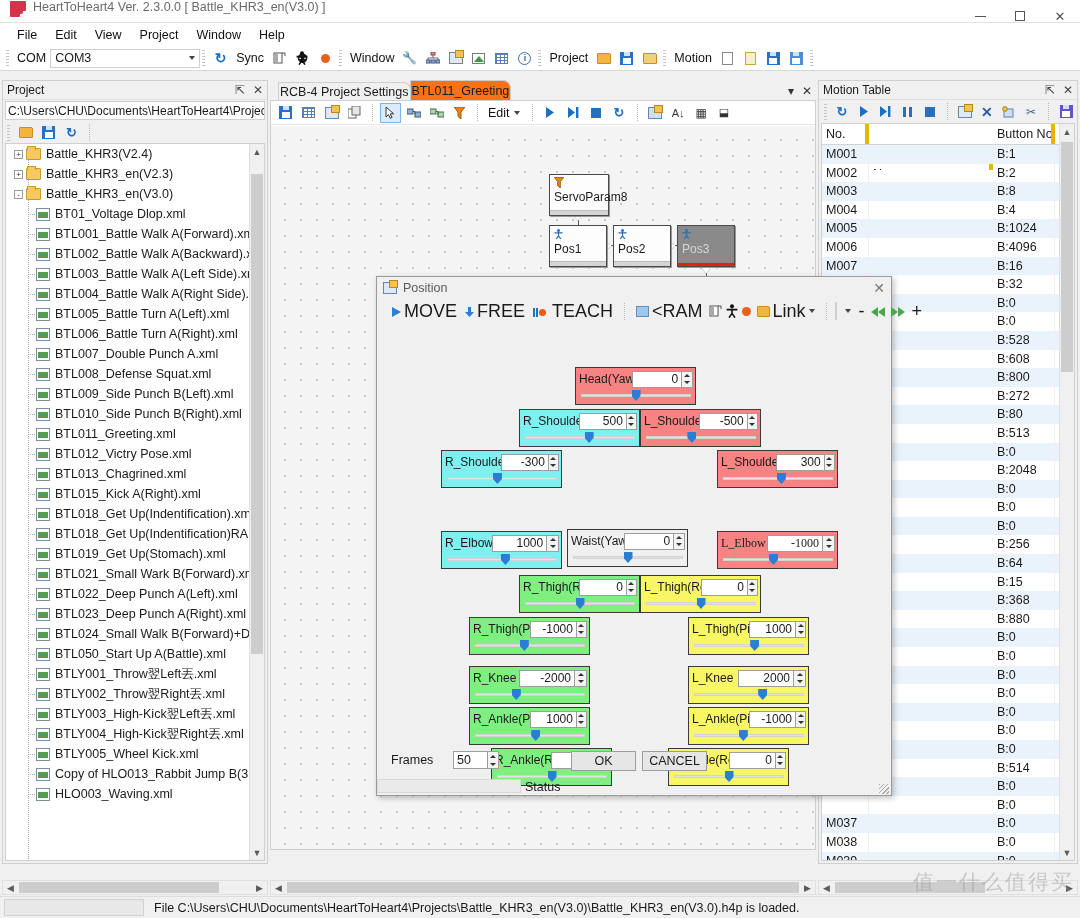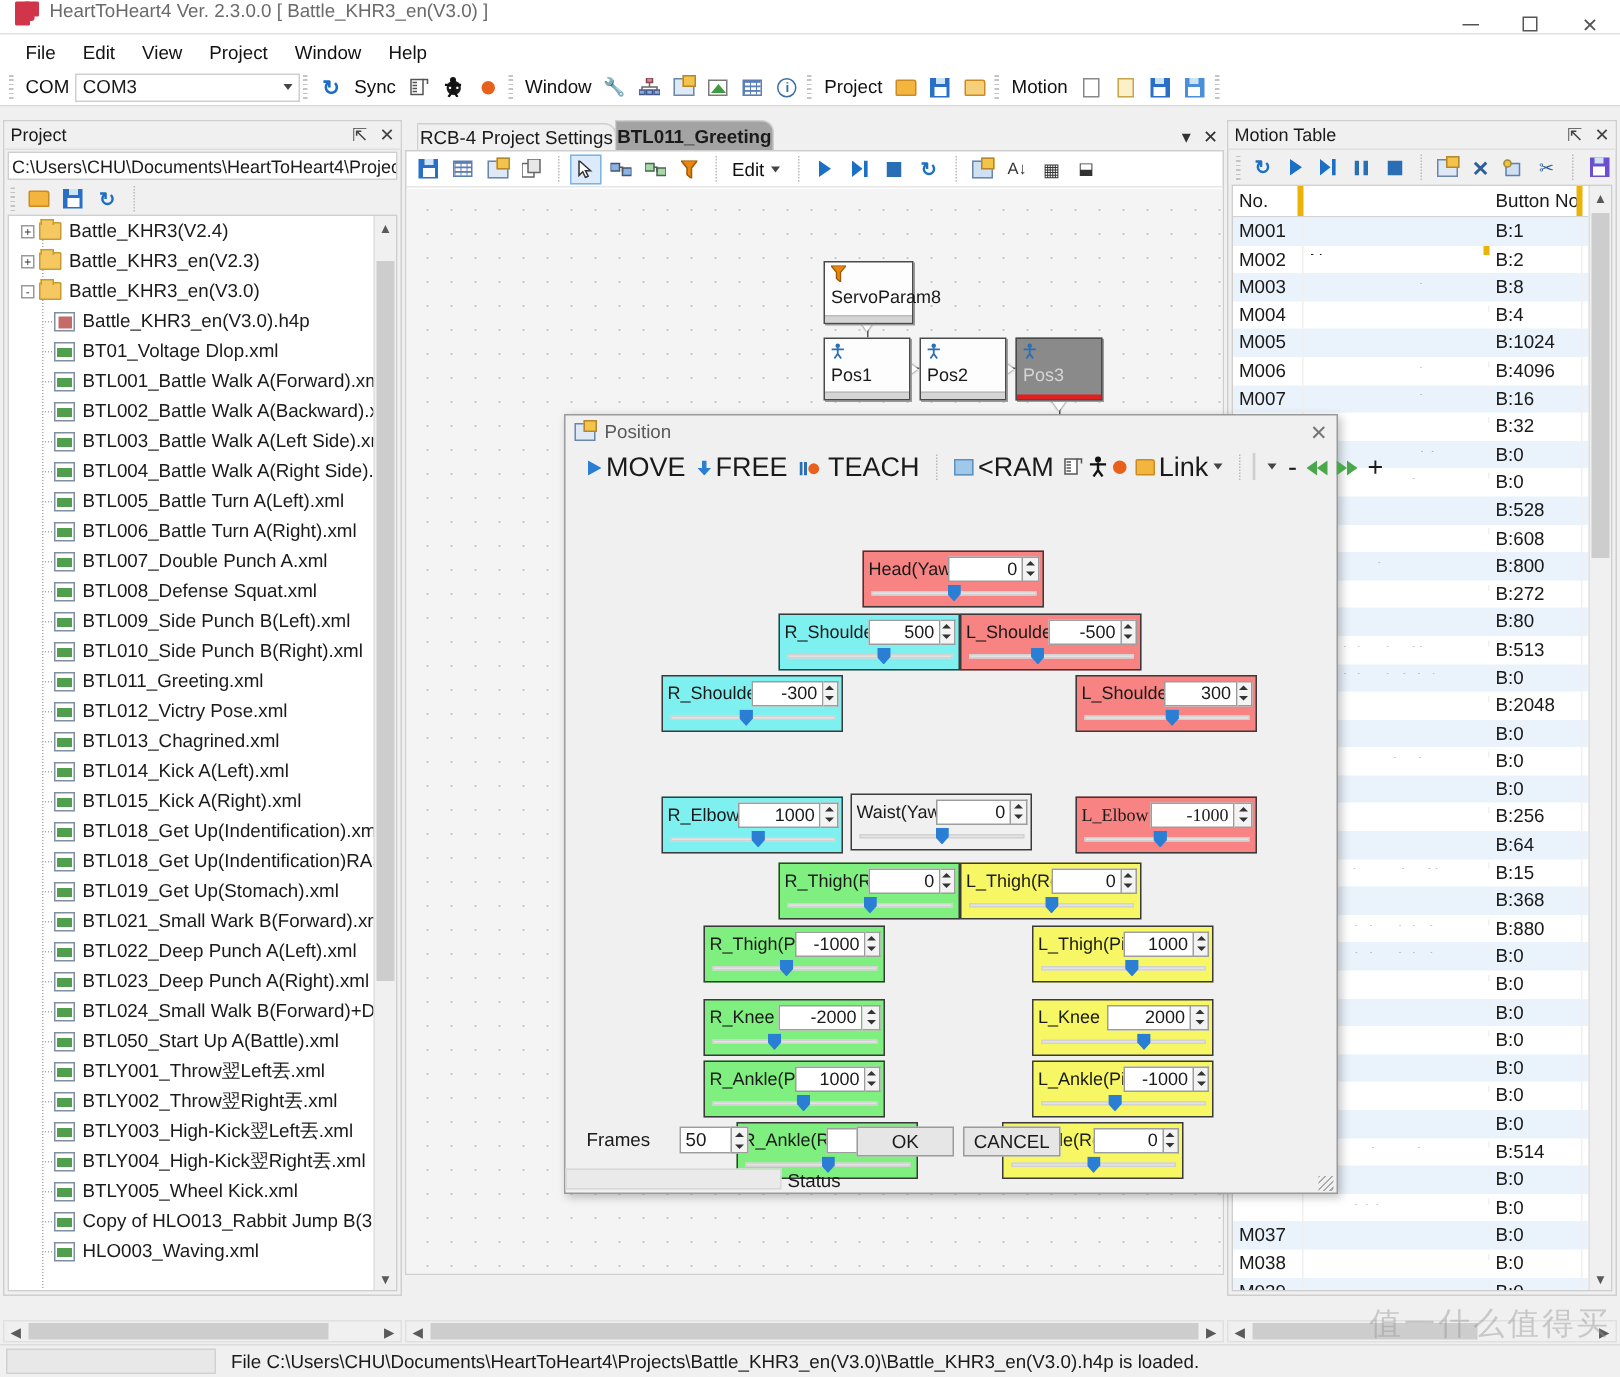--- a/index.html
+++ b/index.html
@@ -107,21 +107,21 @@
   .vscroll{position:absolute;right:0;top:0;bottom:0;width:15px;background:#f0f0f0;border-left:1px solid #e0e0e0;}
   .vscroll .up,.vscroll .dn{height:15px;display:flex;align-items:center;justify-content:center;color:#5a5a5a;font-size:9px;}
   .vscroll .thumb{position:absolute;left:1px;right:1px;background:#cdcdcd;}
 
   
   #center { position:absolute; left:270px; right:264px; top:0; bottom:16px; background:#f0f0f0;}
   #tabs { height:20px; display:flex; align-items:flex-end; position:relative; padding-left:8px;}
   .tab { height:18px; padding:0 1px; font-size:12.5px; display:flex; align-items:center;
          background:#f0f0f0; border:1px solid #cfcfcf; border-bottom:none;
          border-radius:0 8px 0 0; margin-right:-1px; color:#1a1a1a;}
-  .tab.active{ background:#a3a3a3; font-weight:bold; height:20px; z-index:2;}
+  .tab.active{ background:#f97316; font-weight:normal; height:20px; z-index:2;}
   #tabs .right{position:absolute;right:4px;bottom:2px;display:flex;gap:8px;align-items:center;color:#333;}
   #editArea { position:absolute; left:0; right:0; top:20px; bottom:14px; background:#fff; border:1px solid #cfcfcf;}
   #editToolbar { height:24px; display:flex; align-items:center; padding-left:3px; border-bottom:1px solid #e6e6e6;}
   #canvas { position:absolute; left:0; right:0; top:25px; bottom:0;
      background-color:#f4f4f4;
      background-image: radial-gradient(#c9c9c9 0.8px, transparent 0.9px);
      background-size: 16px 16px; background-position: 6px 6px; overflow:hidden;}
   .fnode{ position:absolute; background:#fdfdfd; border:1px solid #4a4a4a;
           box-shadow:1px 1px 0 #9a9a9a; font-size:12px; padding:2px 4px;}
   .fnode .nico{ font-size:11px; color:#2a6fb5;}
@@ -339,24 +339,20 @@
             <span class="exp">+</span>
             <span class="ico-folder"></span>
             <span>Battle_KHR3_en(V2.3)</span>
           </div>
           <div class="tnode indent1">
             <span class="exp">-</span>
             <span class="ico-folder"></span>
             <span>Battle_KHR3_en(V3.0)</span>
           </div>
           <div class="tnode indent2 dashed">
-            <span class="ico-h4p"></span>
-            <span>Battle_KHR3_en(V3.0).h4p</span>
-          </div>
-          <div class="tnode indent2 dashed">
             <span class="ico-xml"></span>
             <span>BT01_Voltage Dlop.xml</span>
           </div>
           <div class="tnode indent2 dashed">
             <span class="ico-xml"></span>
             <span>BTL001_Battle Walk A(Forward).xml</span>
           </div>
           <div class="tnode indent2 dashed">
             <span class="ico-xml"></span>
             <span>BTL002_Battle Walk A(Backward).xml</span>
@@ -397,24 +393,20 @@
             <span class="ico-xml"></span>
             <span>BTL011_Greeting.xml</span>
           </div>
           <div class="tnode indent2 dashed">
             <span class="ico-xml"></span>
             <span>BTL012_Victry Pose.xml</span>
           </div>
           <div class="tnode indent2 dashed">
             <span class="ico-xml"></span>
             <span>BTL013_Chagrined.xml</span>
-          </div>
-          <div class="tnode indent2 dashed">
-            <span class="ico-xml"></span>
-            <span>BTL014_Kick A(Left).xml</span>
           </div>
           <div class="tnode indent2 dashed">
             <span class="ico-xml"></span>
             <span>BTL015_Kick A(Right).xml</span>
           </div>
           <div class="tnode indent2 dashed">
             <span class="ico-xml"></span>
             <span>BTL018_Get Up(Indentification).xml</span>
           </div>
           <div class="tnode indent2 dashed">

